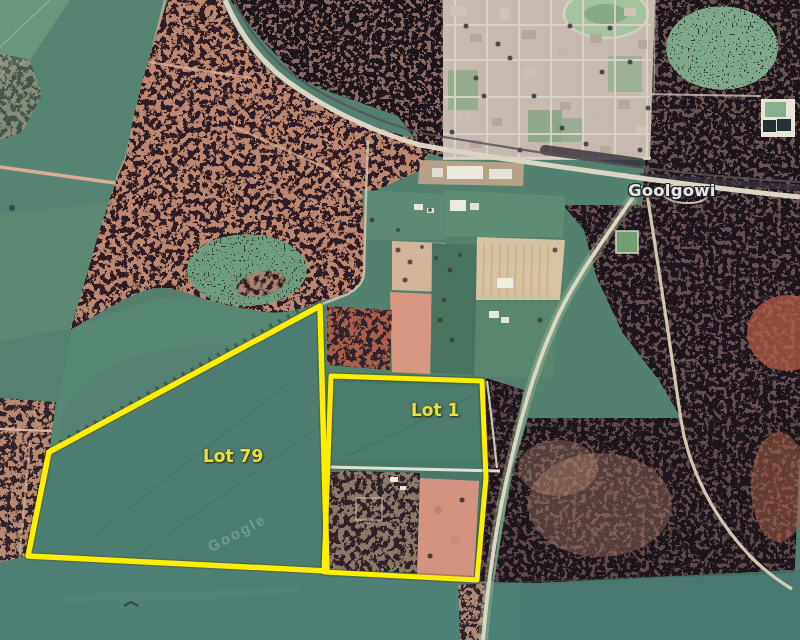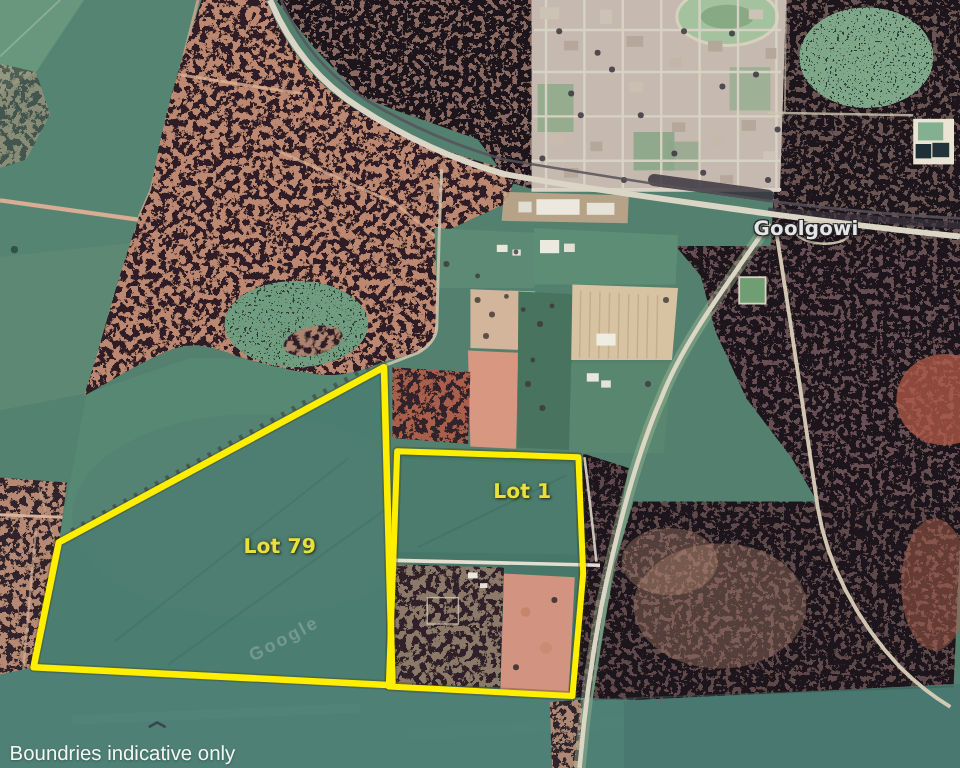--- a/index.html
+++ b/index.html
@@ -249,15 +249,14 @@
     <path d="M331,376 L482,381 L486,478 L477,580 L324,572 Z" stroke="rgba(60,50,0,.28)" stroke-width="8"></path>
     <path d="M320,306 L49,452 L28,556 L327,571 Z" stroke="#FFEE00" stroke-width="5.5"></path>
     <path d="M331,376 L482,381 L486,478 L477,580 L324,572 Z" stroke="#FFEE00" stroke-width="5"></path>
   </g>
 </svg>
 
 <div class="overlay-label lot-label lot79">Lot 79</div>
 <div class="overlay-label lot-label lot1">Lot 1</div>
 <div class="overlay-label town">Goolgowi</div>
 <div class="overlay-label watermark">Google</div>
-<div class="overlay-label disclaimer">Boundries indicative only</div>
 
 </div>
 
 </body></html>

